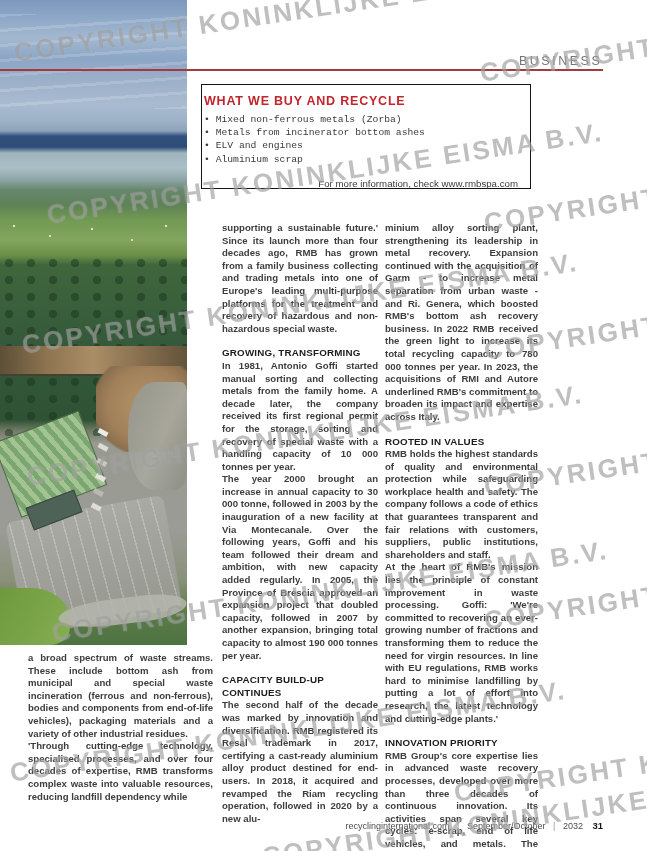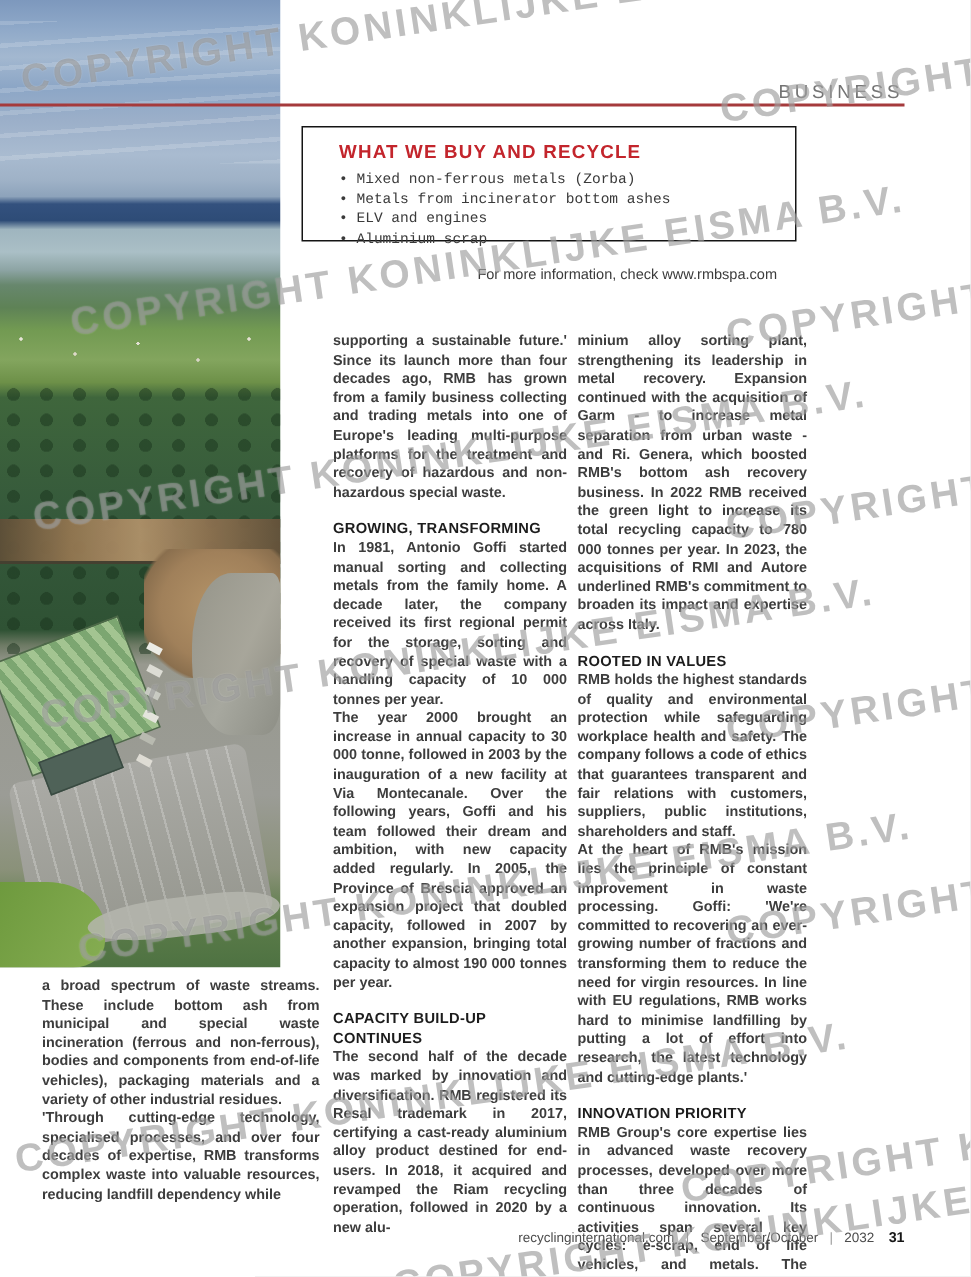--- a/index.html
+++ b/index.html
@@ -61,22 +61,22 @@
     background:linear-gradient(120deg,#6e9a3e,#86ad52);border-radius:0 55% 30% 0;}
   .ph-road{left:58px;top:598px;width:129px;height:26px;opacity:.85;
     background:#b5b6ae;transform:rotate(-7deg);border-radius:50% 40% 40% 50%/60%;}
 
   
   .red-rule{position:absolute;left:0;top:69px;width:603px;height:2px;background:#a53a3c;z-index:4;}
   .business{position:absolute;top:54px;left:519px;font-size:12.5px;letter-spacing:2.5px;
     color:#737373;z-index:4;}
 
   
-  .infobox{position:absolute;left:201px;top:84px;width:330px;height:77px;box-sizing:border-box;
-    border:1.6px solid #141414;padding:9px 12px 0 24px;z-index:3;}
+  .infobox{position:absolute;left:201px;top:84px;width:330px;height:105px;box-sizing:border-box;
+    border:1.6px solid #141414;padding:9px 12px 0 2px;z-index:3;}
   .ib-title{font-size:12.5px;font-weight:700;color:#c3252c;letter-spacing:.8px;margin:0 0 5px 0;}
   .ib-list{list-style:none;margin:0;padding:0;font-family:Liberation Mono, monospace;}
   .ib-list li{font-size:9.7px;color:#3a3a3a;line-height:13.2px;}
   .ib-list li:before{content:"\2022\00a0";color:#3a3a3a;}
   .ib-note{font-size:9.7px;color:#3a3a3a;margin-top:12px;text-align:right;}
 
   
   .col{position:absolute;top:222px;font-size:9.6px;line-height:12.6px;color:#3d3d3d;z-index:3;}
   .col p{margin:0;text-align:justify;font-weight:bold;}
   .col h3{margin:12px 0 0 0;font-size:9.8px;font-weight:700;color:#1c1c1c;letter-spacing:.2px;}

